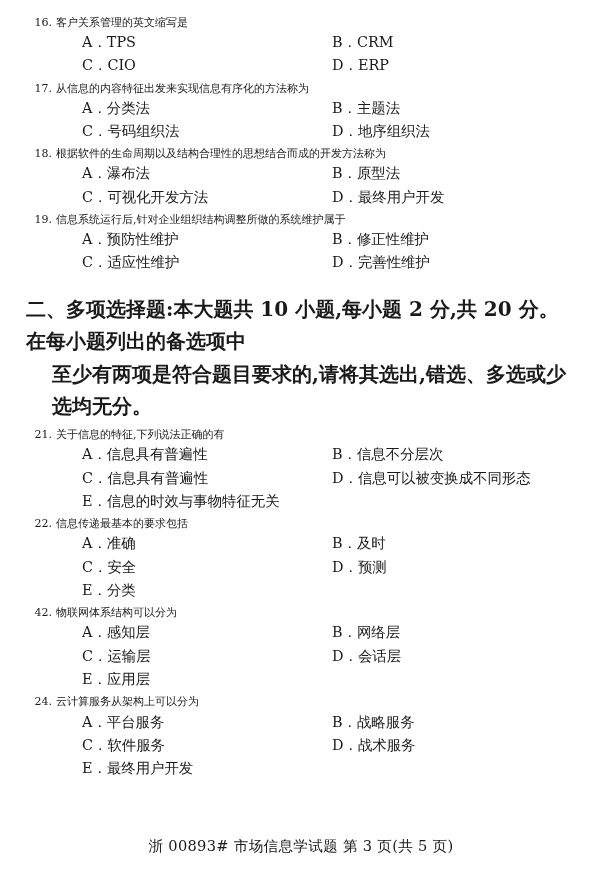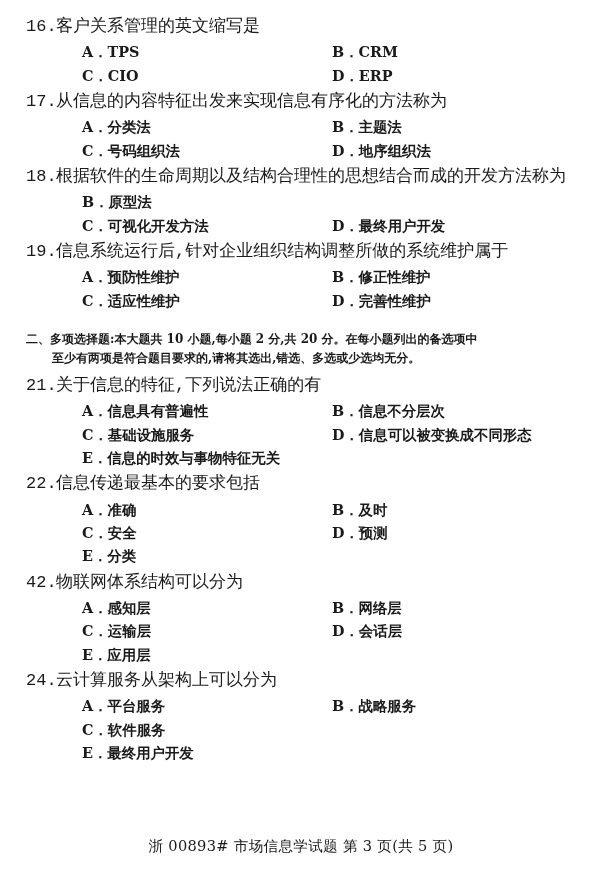--- a/index.html
+++ b/index.html
@@ -21,51 +21,49 @@
     height: 870px;
     box-sizing: border-box;
     padding: 14px 34px 0 26px;
   }
   .q-block {
     margin-bottom: 2px;
   }
   .q-stem {
     display: flex;
     align-items: flex-end;
-    font-size: 17px;
+    font-size: 11px;
     line-height: 1.55;
     white-space: nowrap;
-    font-family: Liberation Mono, monospace;
   }
   .q-num {
     width: 30px;
     flex: 0 0 30px;
     text-align: right;
     padding-right: 4px;
     box-sizing: border-box;
   }
   .q-text {
     flex: 1 1 auto;
   }
   .opt-row {
     display: flex;
     font-size: 14.4px;
     line-height: 1.62;
     padding-left: 56px;
-    font-weight: bold;
   }
   .opt {
     flex: 0 0 250px;
     white-space: nowrap;
   }
   .opt.single {
     flex: 1 1 auto;
   }
   .section-head {
-    font-size: 12px;
+    font-size: 20px;
     line-height: 1.62;
     font-weight: bold;
     margin-top: 18px;
     margin-bottom: 4px;
   }
   .section-head .lead {
     display: inline;
   }
   .section-head .cont {
     display: block;
@@ -115,20 +113,21 @@
       <span class="opt">D．地序组织法</span>
     </div>
   </div>
 
   <div class="q-block">
     <div class="q-stem">
       <span class="q-num">18.</span>
       <span class="q-text">根据软件的生命周期以及结构合理性的思想结合而成的开发方法称为</span>
     </div>
     <div class="opt-row">
+      <span class="opt">A．瀑布法</span>
       <span class="opt">B．原型法</span>
     </div>
     <div class="opt-row">
       <span class="opt">C．可视化开发方法</span>
       <span class="opt">D．最终用户开发</span>
     </div>
   </div>
 
   <div class="q-block">
     <div class="q-stem">
@@ -154,21 +153,21 @@
   <div class="q-block">
     <div class="q-stem">
       <span class="q-num">21.</span>
       <span class="q-text">关于信息的特征,下列说法正确的有</span>
     </div>
     <div class="opt-row">
       <span class="opt">A．信息具有普遍性</span>
       <span class="opt">B．信息不分层次</span>
     </div>
     <div class="opt-row">
-      <span class="opt">C．基础设施服务</span>
+      <span class="opt">C．信息具有普遍性</span>
       <span class="opt">D．信息可以被变换成不同形态</span>
     </div>
     <div class="opt-row">
       <span class="opt single">E．信息的时效与事物特征无关</span>
     </div>
   </div>
 
   <div class="q-block">
     <div class="q-stem">
       <span class="q-num">22.</span>
@@ -209,20 +208,21 @@
     <div class="q-stem">
       <span class="q-num">24.</span>
       <span class="q-text">云计算服务从架构上可以分为</span>
     </div>
     <div class="opt-row">
       <span class="opt">A．平台服务</span>
       <span class="opt">B．战略服务</span>
     </div>
     <div class="opt-row">
       <span class="opt">C．软件服务</span>
+      <span class="opt">D．战术服务</span>
     </div>
     <div class="opt-row">
       <span class="opt single">E．最终用户开发</span>
     </div>
   </div>
 
   <div class="footer">浙 00893# 市场信息学试题 第 3 页(共 5 页)</div>
 </div>
 
 </body></html>

